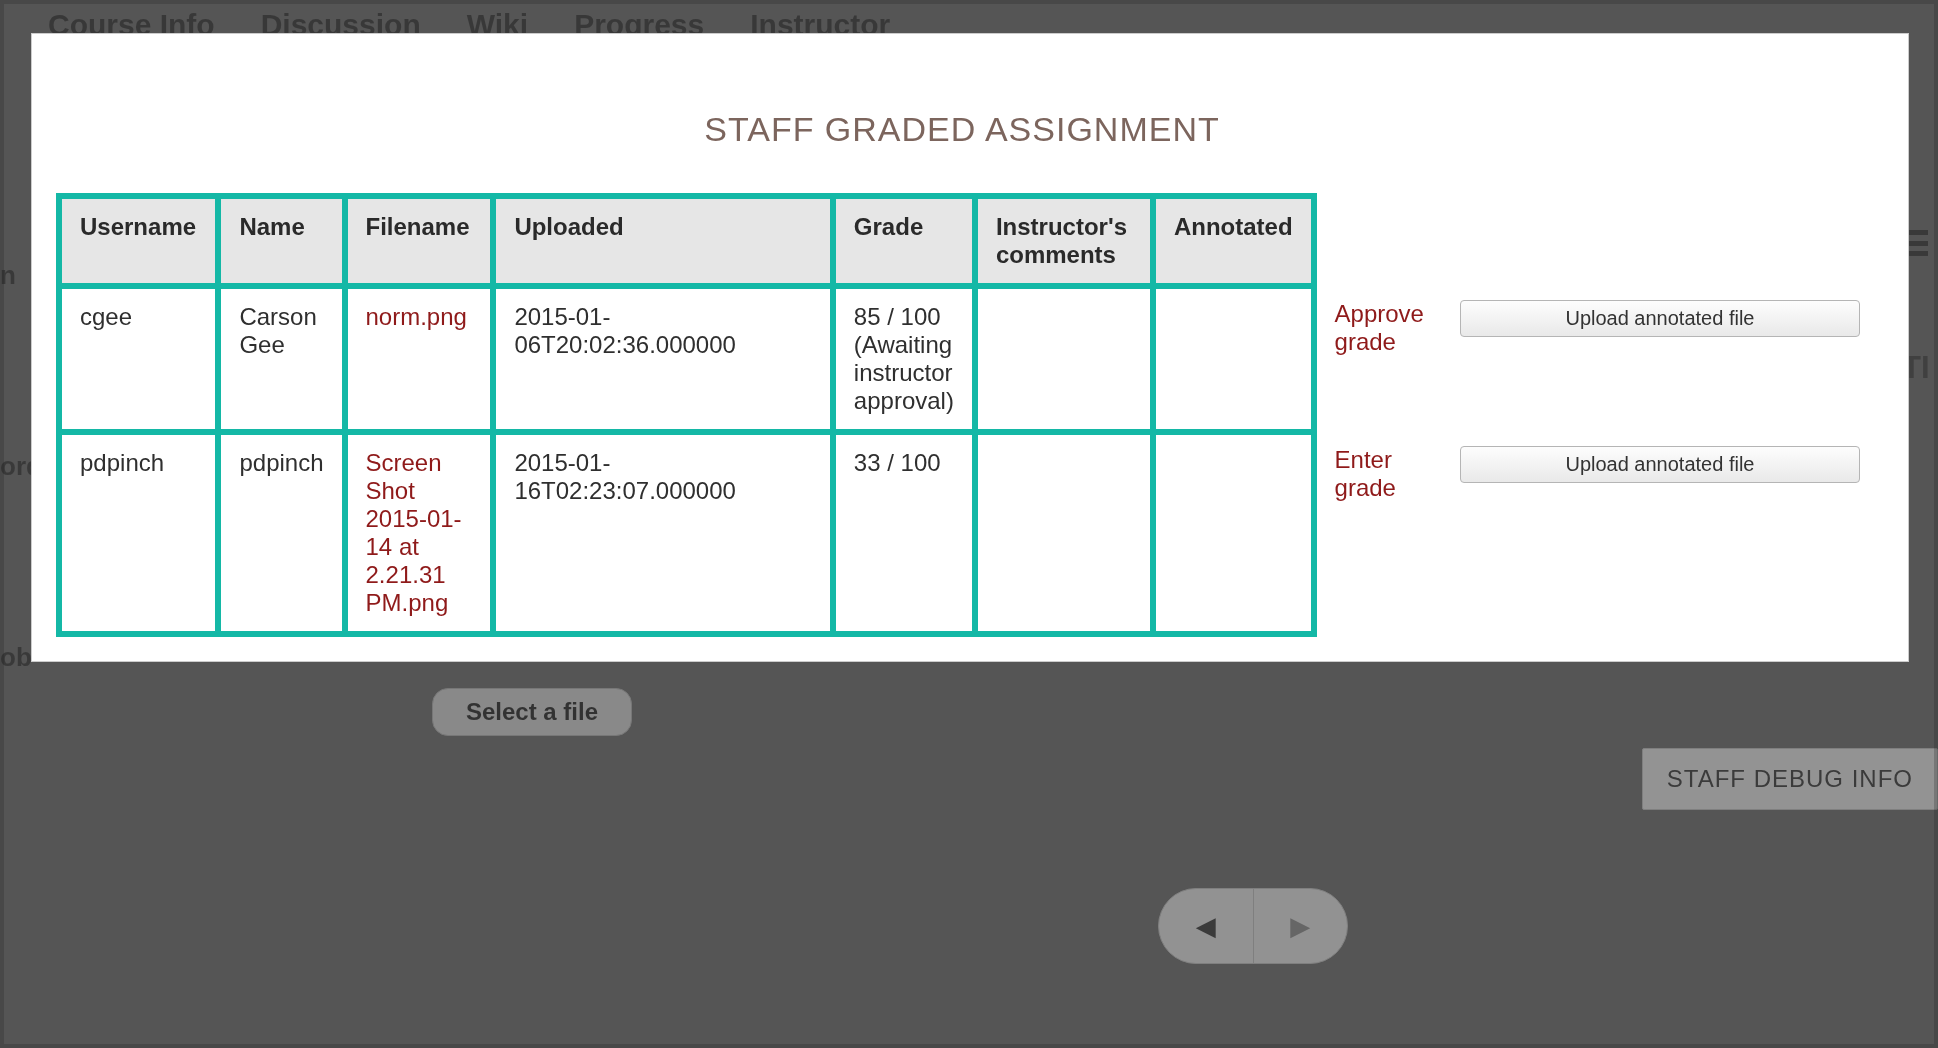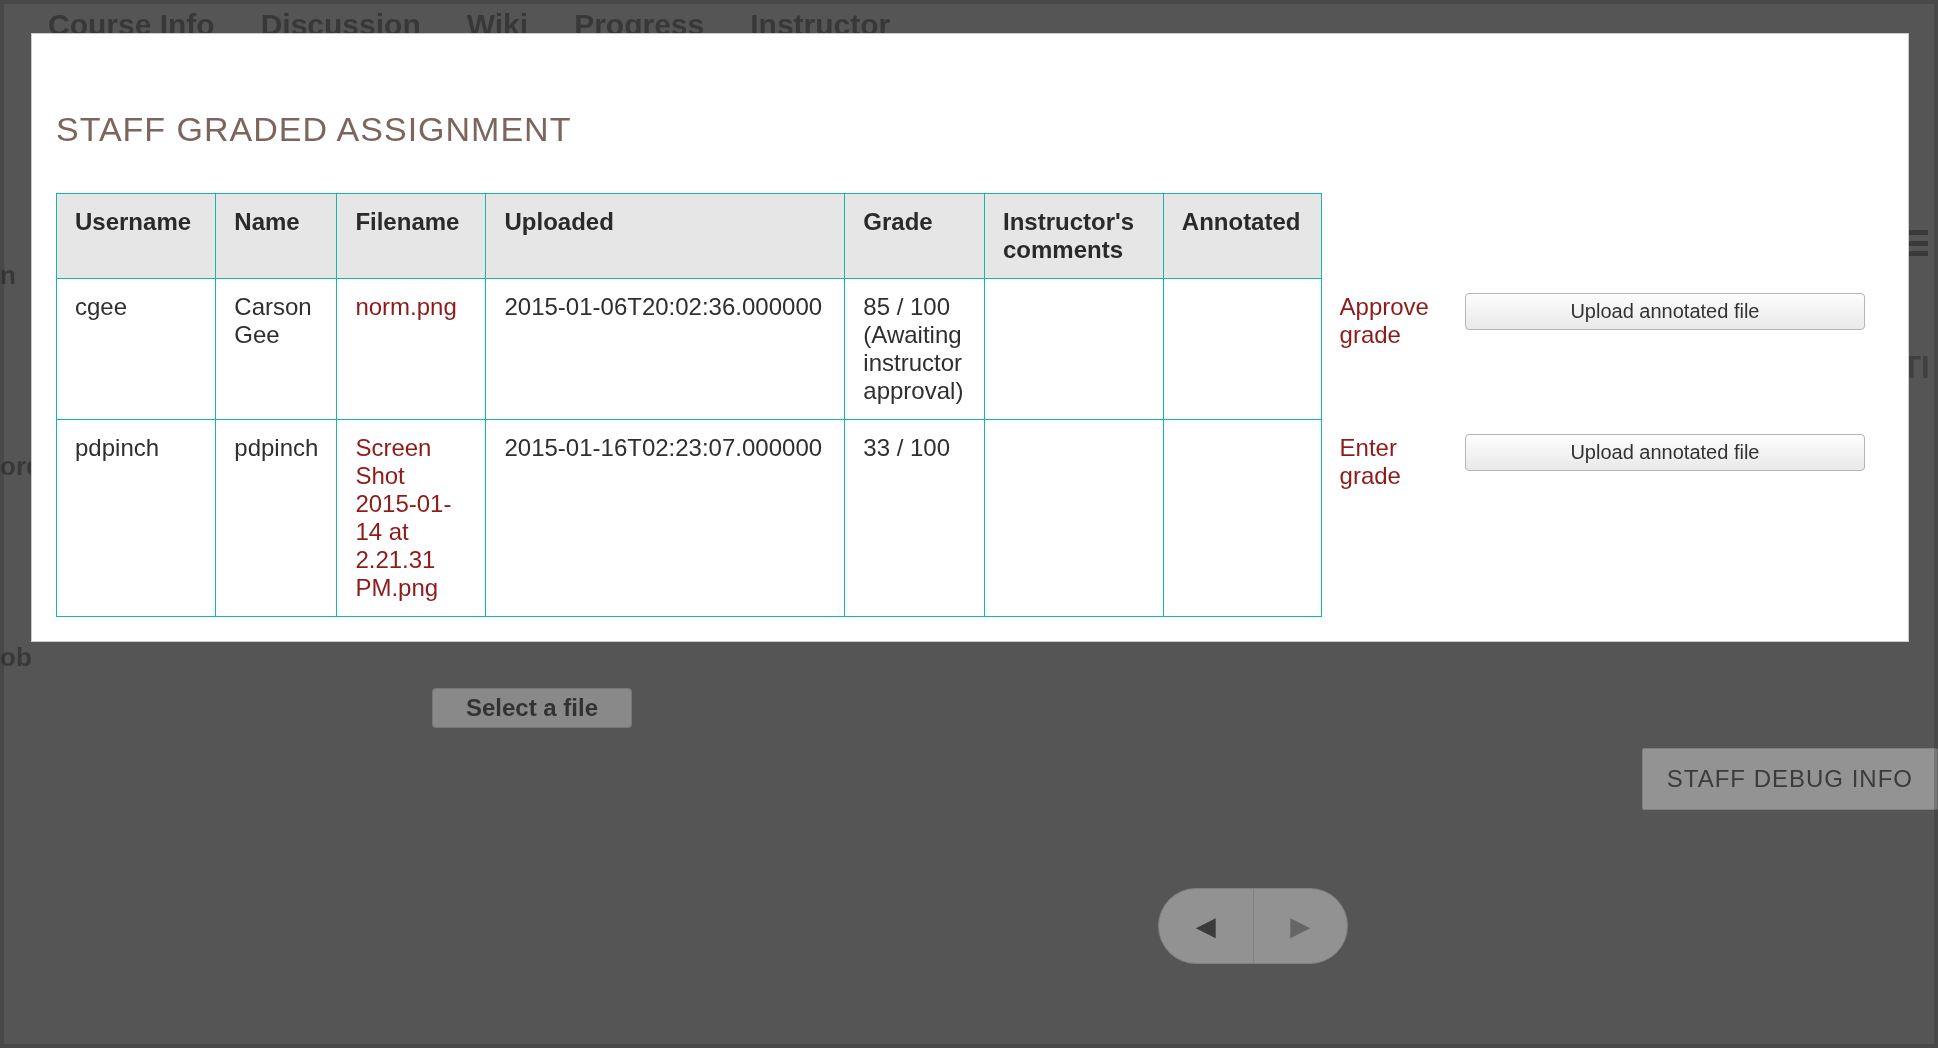--- a/index.html
+++ b/index.html
@@ -41,23 +41,23 @@
   }
   .bg-hamburger {
     position:absolute; right:10px; top:230px;
     width:34px; height:26px;
     opacity:.4;
     display:flex; flex-direction:column; justify-content:space-between;
   }
   .bg-hamburger div { height:5px; background:#111; }
   .bg-select-file {
     position:absolute; left:432px; top:688px;
-    width:200px; height:40px;
+    width:200px; height:48px;
     background:#bdbdbd;
-    border:1px solid #999; border-radius:4px;
+    border:1px solid #999; border-radius:16px;
     color:#111; font-size:24px; font-weight:700;
     display:flex; align-items:center; justify-content:center;
     opacity:.5;
   }
   .bg-debug-buttons {
     position:absolute; right:0; top:748px;
     display:flex; gap:43px;
   }
   .bg-debug-buttons .btn {
     background:#d1d1d1; color:#222;
@@ -84,35 +84,35 @@
   
   .modal {
     position:absolute;
     left:32px; top:34px;
     width:1876px;
     background:#fff;
     box-shadow: 0 0 0 1px #ccc;
     padding: 24px;
   }
   .modal-title {
-    text-align:left;
+    text-align:center;
     color:#7c655d;
     font-size:34px;
     letter-spacing:1px;
     font-weight:400;
     margin: 52px 16px 44px 0;
   }
   table.grades {
     border-collapse: collapse;
     width: 100%;
     font-size:24px;
     color:#2f2f2f;
   }
   table.grades th, table.grades td {
-    border:1px solid #14b8a6;
+    border:6px solid #14b8a6;
     padding:14px 18px;
     vertical-align: top;
     text-align:left;
   }
   table.grades thead th {
     background:#e6e6e6;
     font-weight:700;
     color:#2a2a2a;
   }
   table.grades th.col-action-a,

